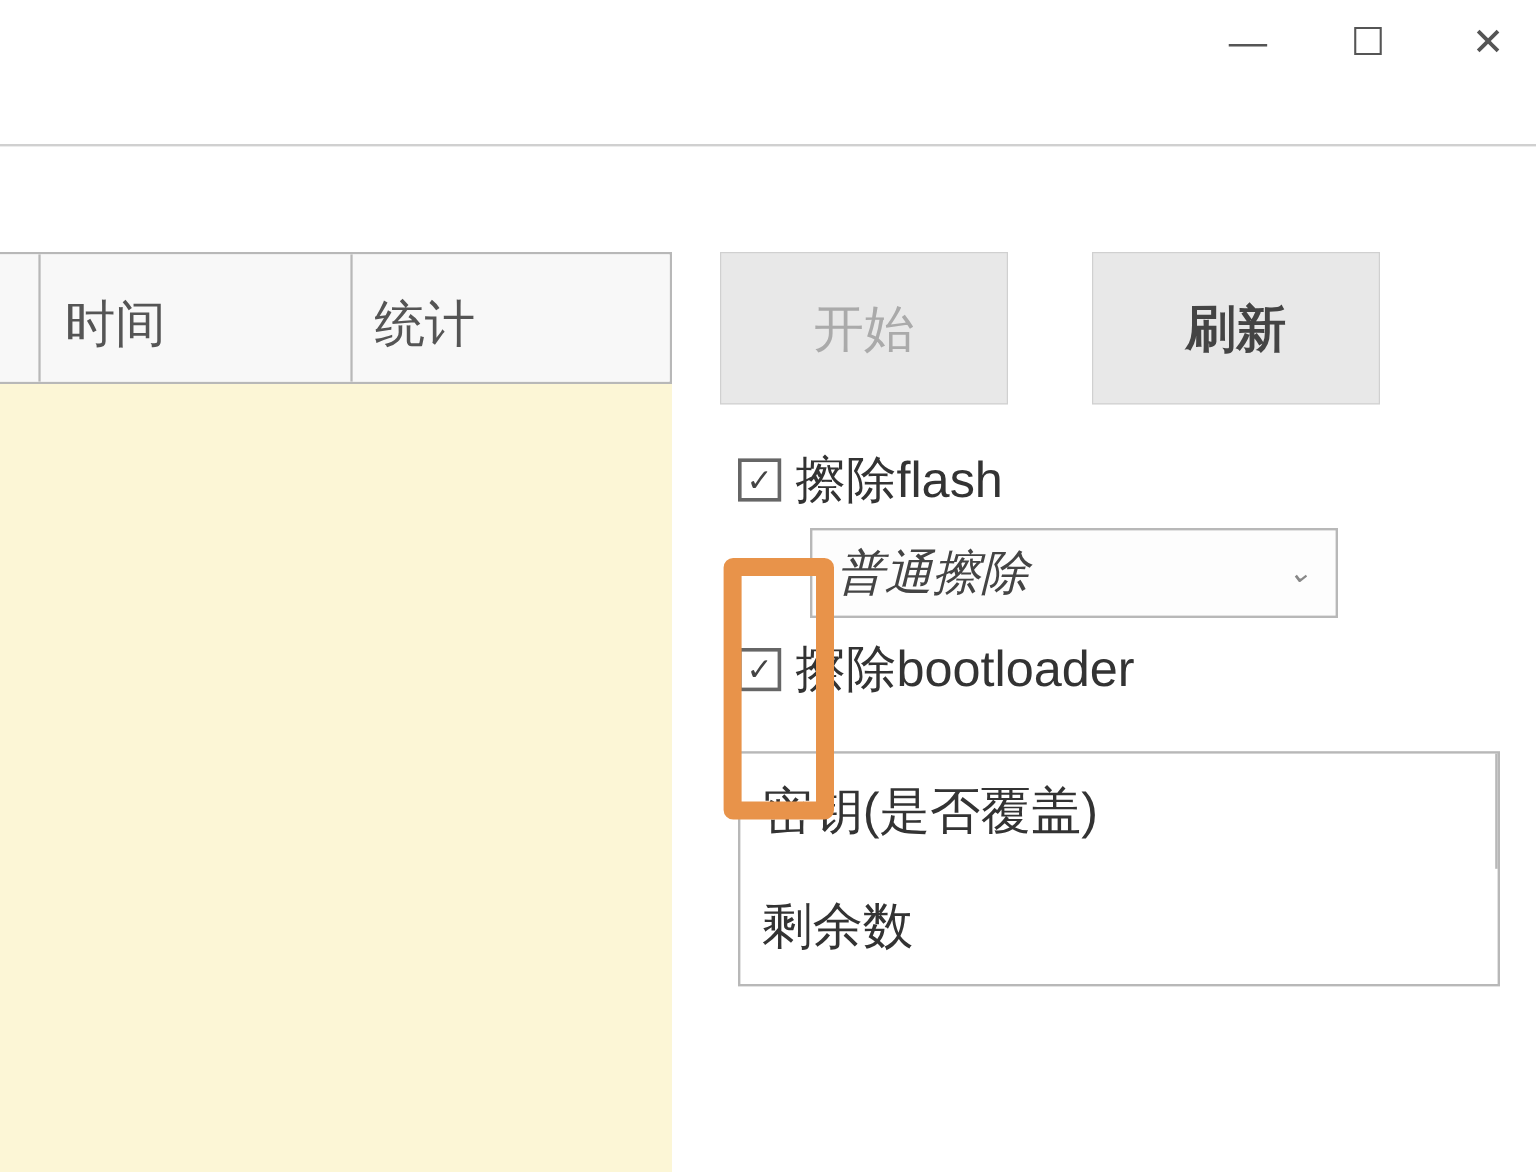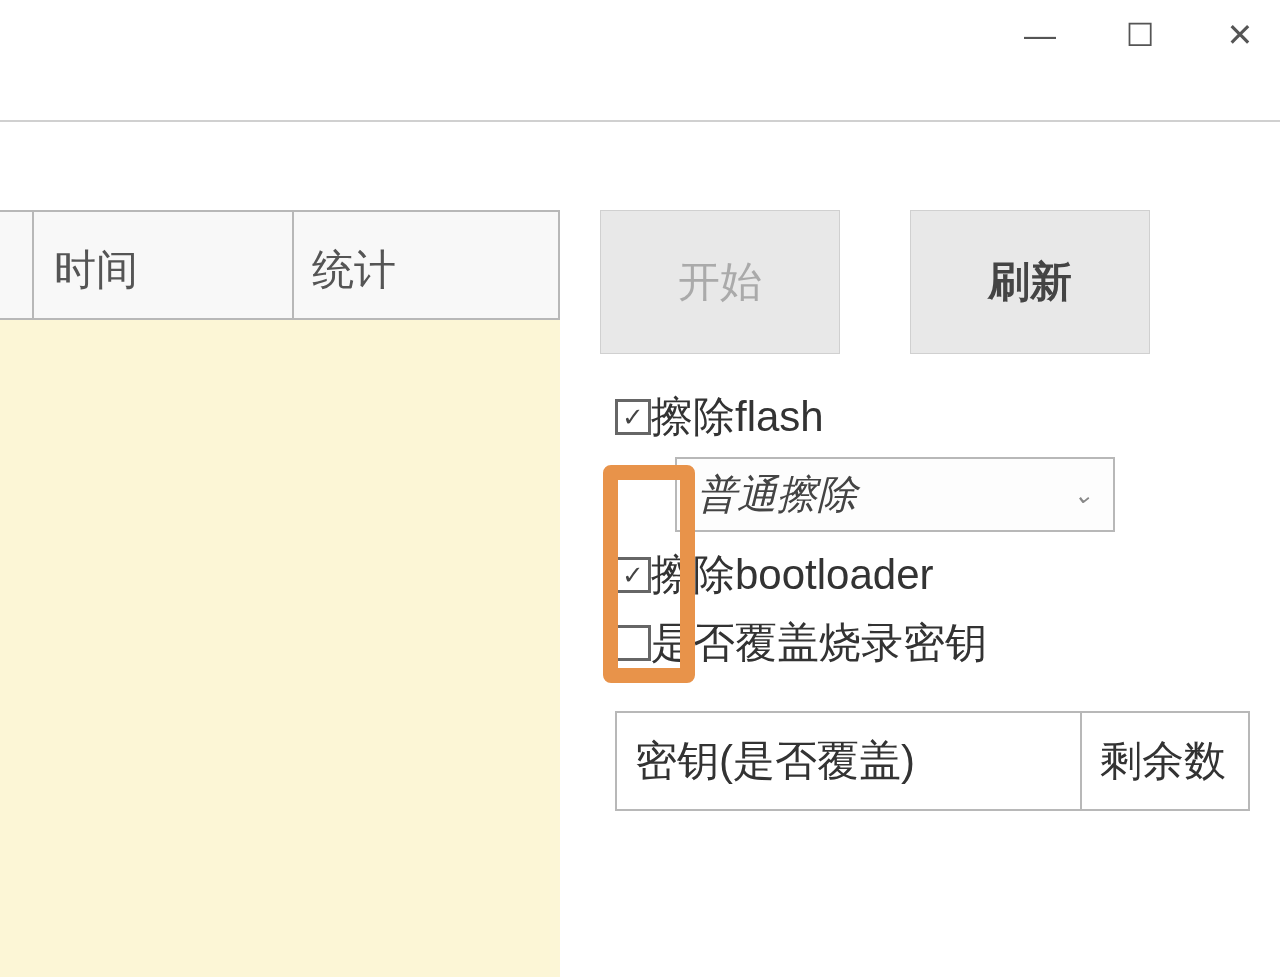--- a/index.html
+++ b/index.html
@@ -111,21 +111,21 @@
     }
     
     .button-row {
       display: flex;
       gap: 70px;
       margin-bottom: 35px;
     }
     
     .btn {
       width: 240px;
-      height: 144px;
+      height: 127px;
       background: #e8e8e8;
       border: 1px solid #d0d0d0;
       display: flex;
       align-items: center;
       justify-content: center;
       font-size: 42px;
       cursor: pointer;
     }
     
     .btn-disabled {
@@ -155,20 +155,21 @@
       width: 92px;
       height: 218px;
       border: 15px solid #e8934a;
       border-radius: 8px;
       z-index: 10;
     }
     
     .checkbox-row {
       display: flex;
       align-items: center;
+      gap: 12px;
       margin-bottom: 12px;
       font-size: 42px;
       color: #333;
     }
     
     .checkbox {
       width: 36px;
       height: 36px;
       border: 3px solid #666;
       background: #fff;
@@ -203,20 +204,21 @@
     .dropdown-chevron {
       font-size: 24px;
       color: #888;
     }
     
     .key-section {
       margin-top: 40px;
       border: 2px solid #b8b8b8;
       display: flex;
       margin-right: 30px;
+      flex-direction: column;
     }
     
     .key-cell-left {
       flex: 1;
       padding: 20px 18px;
       font-size: 42px;
       color: #333;
       border-right: 2px solid #b8b8b8;
     }
     
@@ -269,24 +271,20 @@
         <span>普通擦除</span>
         <span class="dropdown-chevron">⌄</span>
       </div>
 
       <div class="checkbox-row">
         <div class="checkbox checked"></div>
         <span>擦除bootloader</span>
       </div>
 
 
-      <div class="checkbox-row">
-        <div class="checkbox"></div>
-        <span>是否覆盖烧录密钥</span>
-      </div>
 
       <div class="key-section">
         <div class="key-cell-left">密钥(是否覆盖)</div>
         <div class="key-cell-right">剩余数</div>
       </div>
 
     </div>
 
   </div>
 

